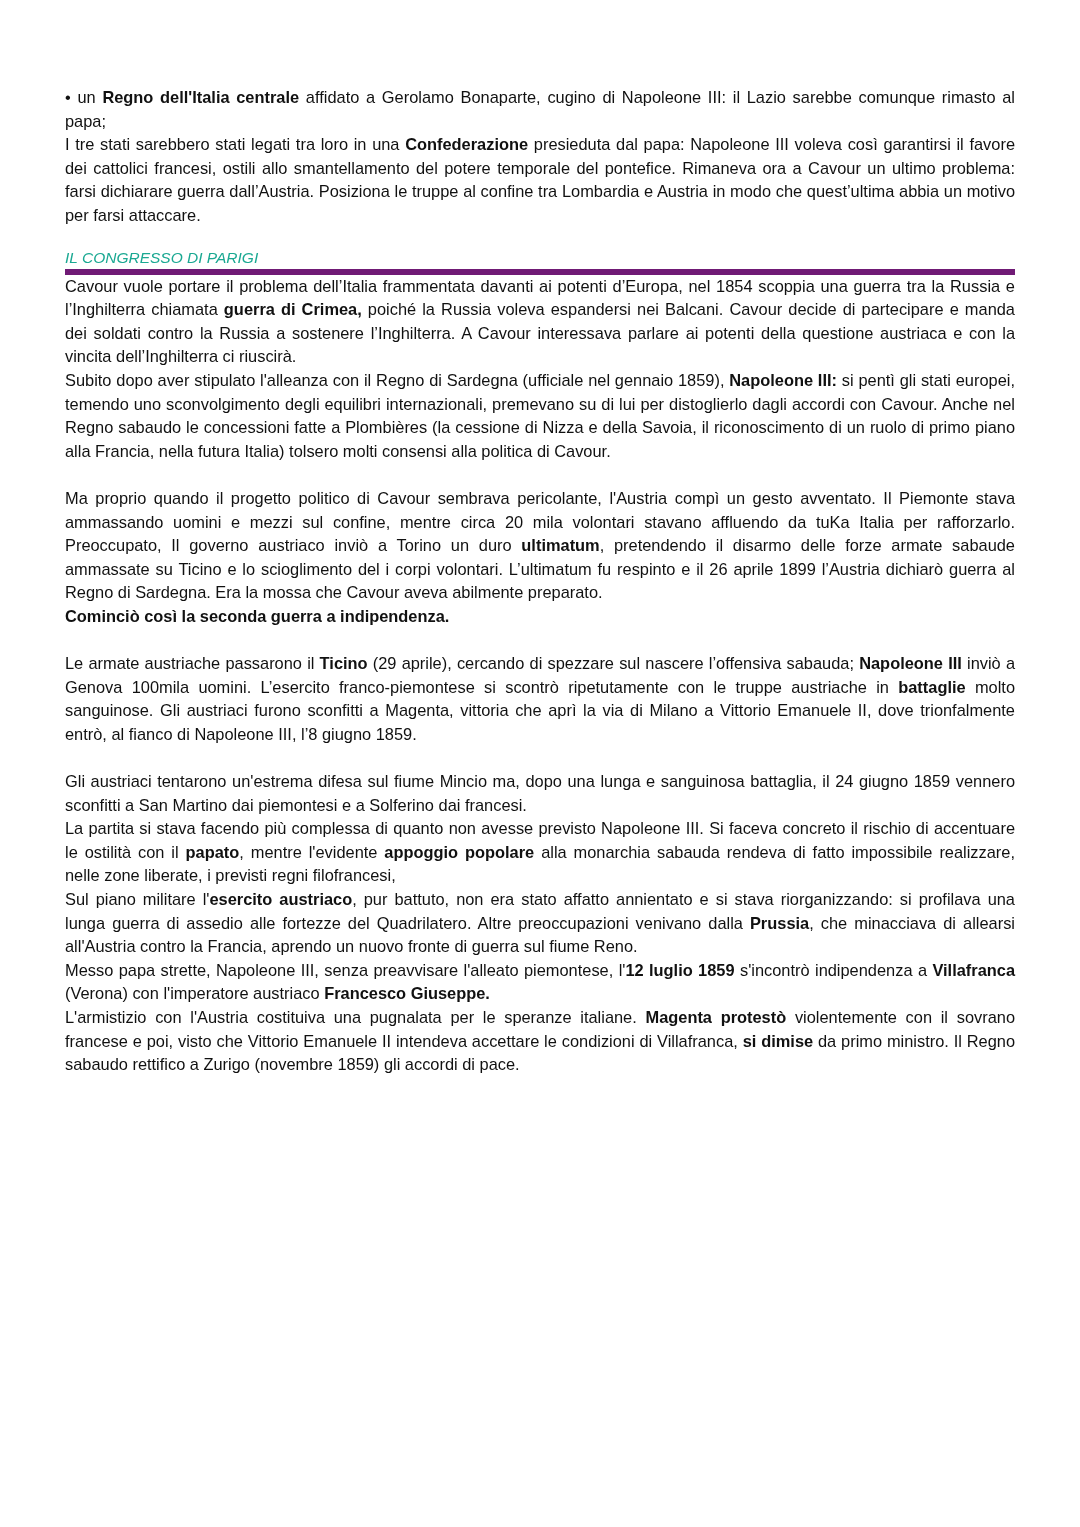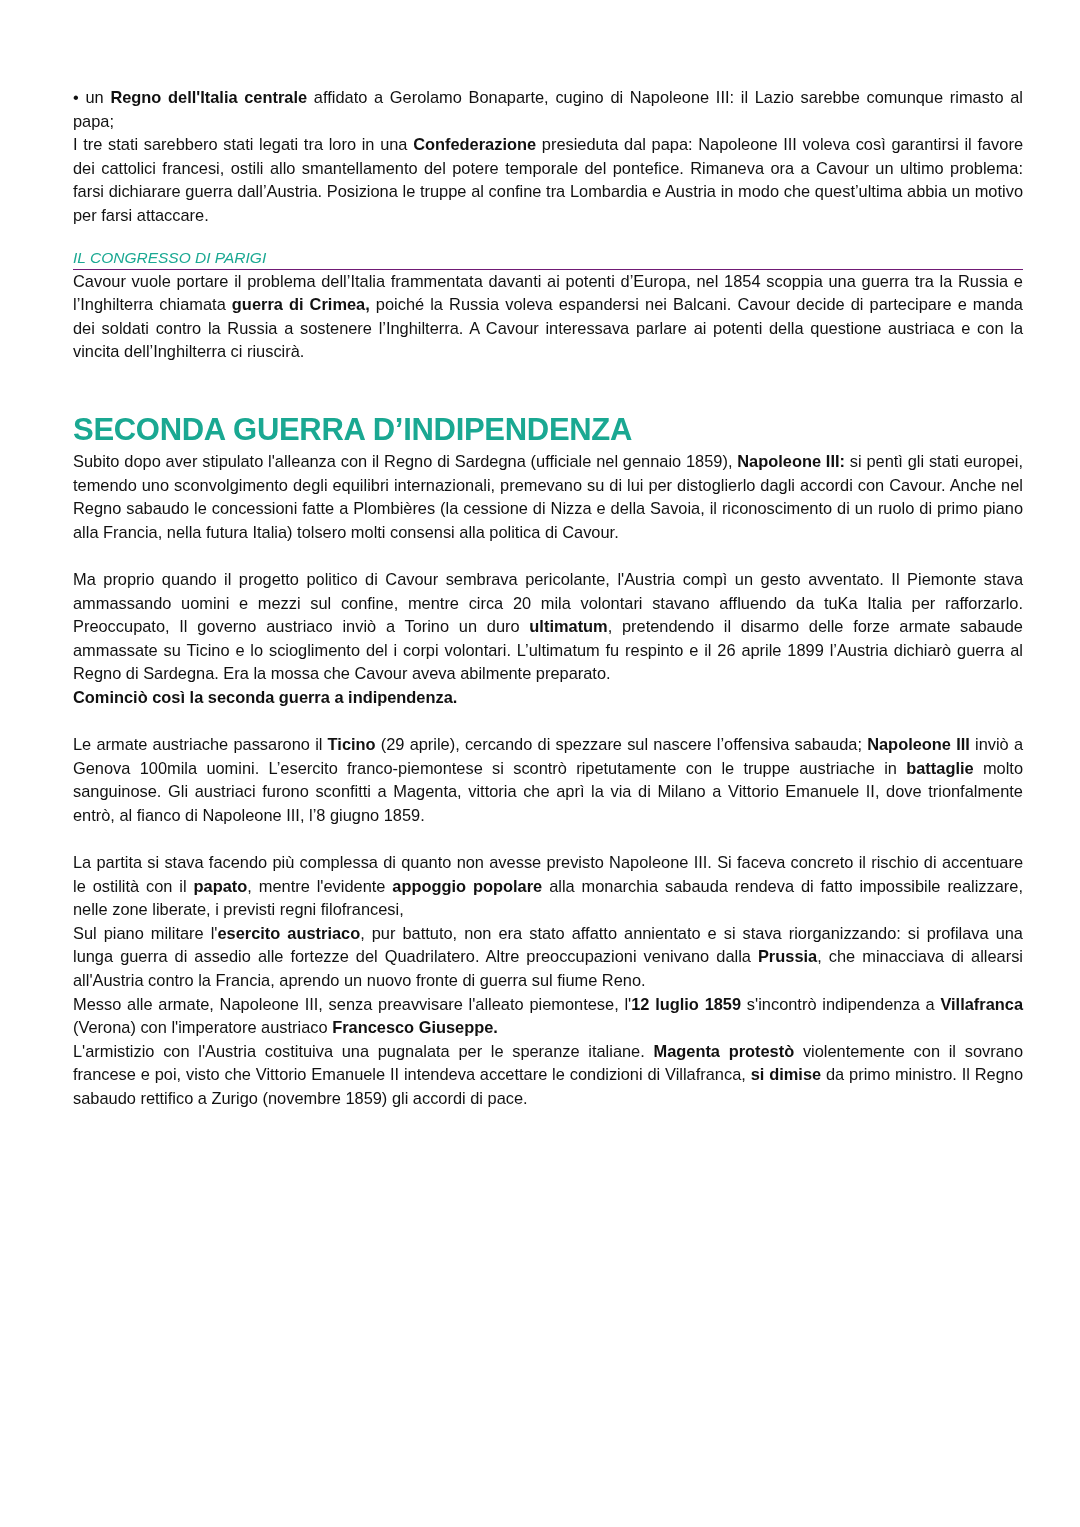--- a/index.html
+++ b/index.html
@@ -1,45 +1,45 @@
 <!DOCTYPE html>
 <html><head>
 <meta charset="utf-8">
 <style>
   html, body { margin: 0; padding: 0; background: #ffffff; }
   body { width: 1080px; height: 1527px; position: relative; overflow: hidden;
          font-family: "Liberation Sans", "DejaVu Sans", sans-serif; color: #111; }
-  .page { position: absolute; left: 65px; top: 86px; width: 950px; margin-left: 8px; }
+  .page { position: absolute; left: 65px; top: 86px; width: 950px; }
   p { margin: 0; font-size: 16.4px; line-height: 23.6px; text-align: justify; }
   p.last-line { text-align: left; }
   b { font-weight: bold; }
   .gap { height: 23.6px; }
   .sub { position: relative; font-style: italic; color: #1aa892; font-size: 15.5px;
-         line-height: 20px; padding-bottom: 1px; border-bottom: 1px solid #701a75;
+         line-height: 20px; padding-bottom: 1px; border-bottom: 6px solid #701a75;
          margin-top: 20px; }
   .h1 { color: #1aa892; font-weight: bold; font-size: 31px; line-height: 40px;
         margin-top: 46px; margin-bottom: 0; letter-spacing: -0.3px; }
 </style>
 </head>
 <body>
 
 <div class="page">
 
   <p><span>• un </span><b>Regno dell'Italia centrale</b><span> affidato a Gerolamo Bonaparte, cugino di Napoleone III: il Lazio sarebbe  comunque rimasto al papa;</span></p>
   <p><span>I tre stati sarebbero stati legati tra loro in una </span><b>Confederazione</b><span> presieduta dal papa: Napoleone III voleva così garantirsi il favore dei cattolici francesi, ostili allo smantellamento del potere temporale del pontefice. Rimaneva ora a Cavour un ultimo problema: farsi dichiarare guerra dall’Austria. Posiziona le truppe al confine tra Lombardia e Austria in modo che quest’ultima abbia un motivo per farsi attaccare.</span></p>
 
   <div class="sub">IL CONGRESSO DI PARIGI</div>
   <p><span>Cavour vuole portare il problema dell’Italia frammentata davanti ai potenti d’Europa, nel 1854 scoppia una guerra tra la Russia e l’Inghilterra chiamata </span><b>guerra di Crimea,</b><span> poiché la Russia voleva espandersi nei Balcani. Cavour decide di partecipare e manda dei soldati contro la Russia a sostenere l’Inghilterra. A Cavour interessava parlare ai potenti della questione austriaca e con la vincita dell’Inghilterra ci riuscirà.</span></p>
 
-  <div class="h1">SECONDA GUERRA D’INDIPENDENZA</div>
   <p><span>Subito dopo aver stipulato l'alleanza con il Regno di Sardegna (ufficiale nel gennaio 1859), </span><b>Napoleone III:</b><span> si pentì gli stati europei, temendo uno sconvolgimento degli equilibri internazionali, premevano su di lui per distoglierlo dagli accordi con Cavour. Anche nel Regno sabaudo le concessioni fatte a Plombières (la cessione di Nizza e della Savoia, il riconoscimento di un ruolo di primo piano alla Francia, nella futura Italia) tolsero molti consensi alla politica di Cavour.</span></p>
   <div class="gap"></div>
   <p><span>Ma proprio quando il progetto politico di Cavour sembrava pericolante, l'Austria compì un gesto avventato. Il Piemonte stava ammassando uomini e mezzi sul confine, mentre circa 20 mila volontari stavano affluendo da tuKa Italia per rafforzarlo. Preoccupato, Il governo austriaco inviò a Torino un duro </span><b>ultimatum</b><span>, pretendendo il disarmo delle forze armate sabaude ammassate su Ticino e lo scioglimento del i corpi volontari. L’ultimatum fu respinto e il 26 aprile 1899 l’Austria dichiarò guerra al Regno di Sardegna. Era la mossa che Cavour aveva abilmente preparato.</span><br><b>Cominciò così la seconda guerra a indipendenza.</b></p>
   <div class="gap"></div>
   <p><span>Le armate austriache passarono il </span><b>Ticino</b><span> (29 aprile), cercando di spezzare sul nascere l’offensiva sabauda; </span><b>Napoleone III</b><span> inviò a Genova 100mila uomini. L’esercito franco-piemontese si scontrò ripetutamente con le truppe austriache in </span><b>battaglie</b><span> molto sanguinose. Gli austriaci furono sconfitti a Magenta, vittoria che aprì la via di Milano a Vittorio Emanuele II, dove trionfalmente entrò, al fianco di Napoleone III, l’8 giugno 1859.</span></p>
   <div class="gap"></div>
+  <p>Gli austriaci tentarono un'estrema difesa sul fiume Mincio ma, dopo una lunga e sanguinosa battaglia, il 24 giugno 1859 vennero sconfitti a San Martino dai piemontesi e a Solferino dai francesi.</p>
 
   <p><span>La partita si stava facendo più complessa di quanto non avesse previsto Napoleone III. Si faceva concreto il rischio di accentuare le ostilità con il </span><b>papato</b><span>, mentre l'evidente </span><b>appoggio popolare</b><span> alla monarchia sabauda rendeva di fatto impossibile realizzare, nelle zone liberate, i previsti regni filofrancesi,</span></p>
   <p><span>Sul piano militare l'</span><b>esercito austriaco</b><span>, pur battuto, non era stato affatto annientato e si stava riorganizzando: si profilava una lunga guerra di assedio alle fortezze del Quadrilatero. Altre preoccupazioni venivano dalla </span><b>Prussia</b><span>, che minacciava di allearsi all'Austria contro la Francia, aprendo un nuovo fronte di guerra sul fiume Reno.</span></p>
-  <p><span>Messo alle armate, Napoleone III, senza preavvisare l'alleato piemontese, l'</span><b>12 luglio 1859</b><span> s'incontrò indipendenza a </span><b>Villafranca</b><span> (Verona) con l'imperatore austriaco </span><b>Francesco Giuseppe.</b></p>
+  <p><span>Messo papa strette, Napoleone III, senza preavvisare l'alleato piemontese, l'</span><b>12 luglio 1859</b><span> s'incontrò indipendenza a </span><b>Villafranca</b><span> (Verona) con l'imperatore austriaco </span><b>Francesco Giuseppe.</b></p>
   <p><span>L'armistizio con l'Austria costituiva una pugnalata per le speranze italiane. </span><b>Magenta protestò</b><span> violentemente con il sovrano francese e poi, visto che Vittorio Emanuele II intendeva accettare le condizioni di Villafranca, </span><b>si dimise</b><span> da primo ministro. Il Regno sabaudo rettifico a Zurigo (novembre 1859) gli accordi di pace.</span></p>
 
 </div>
 
 </body></html>

